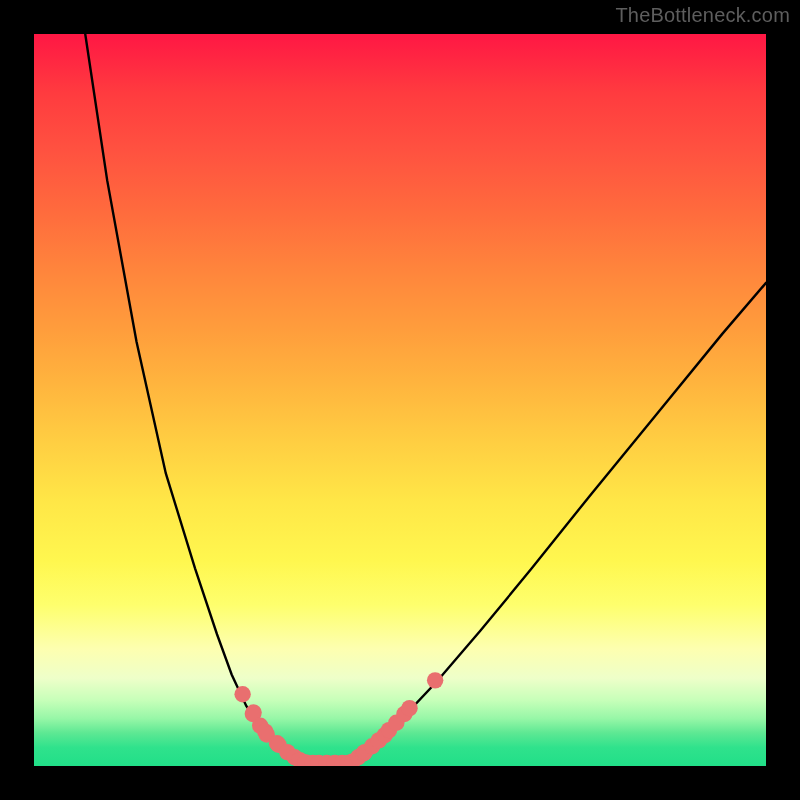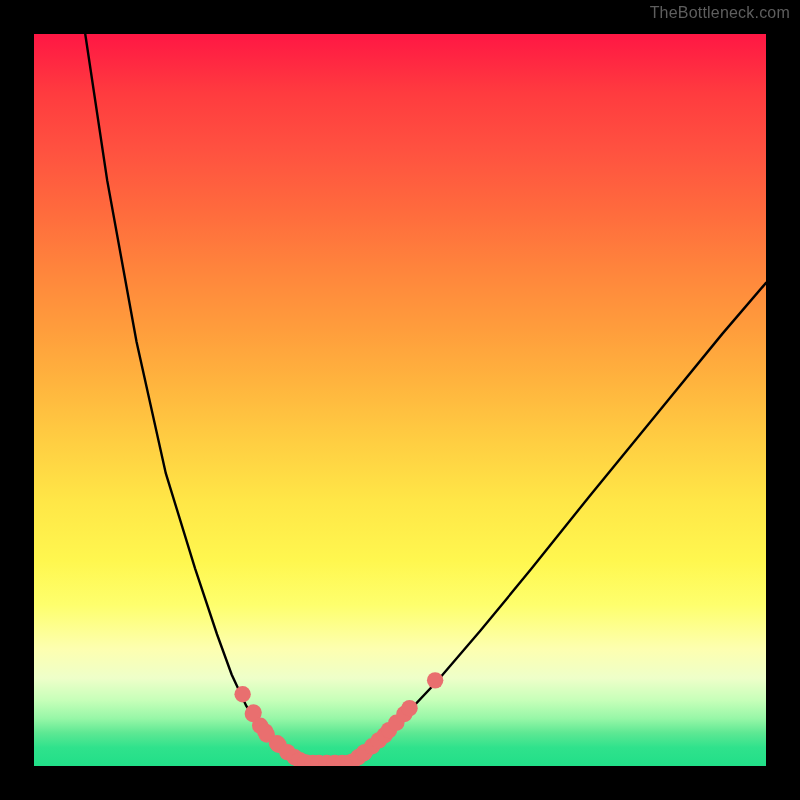--- a/index.html
+++ b/index.html
@@ -59,21 +59,21 @@
     left: 0;
     top: 0;
     width: 732px;
     height: 732px;
   }
   .watermark {
     position: absolute;
     top: 4px;
     right: 10px;
     color: #5e5e5e;
-    font-size: 16px;
+    font-size: 20px;
     letter-spacing: 0.2px;
     user-select: none;
   }
 </style>
 </head>
 <body>
 
 <div class="frame">
 
   <div class="plot-area">

